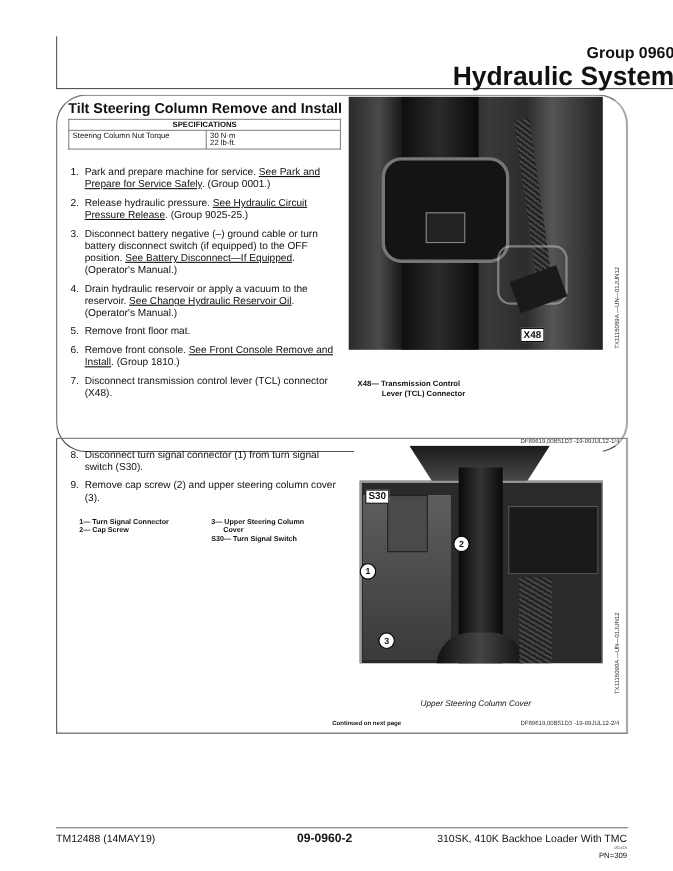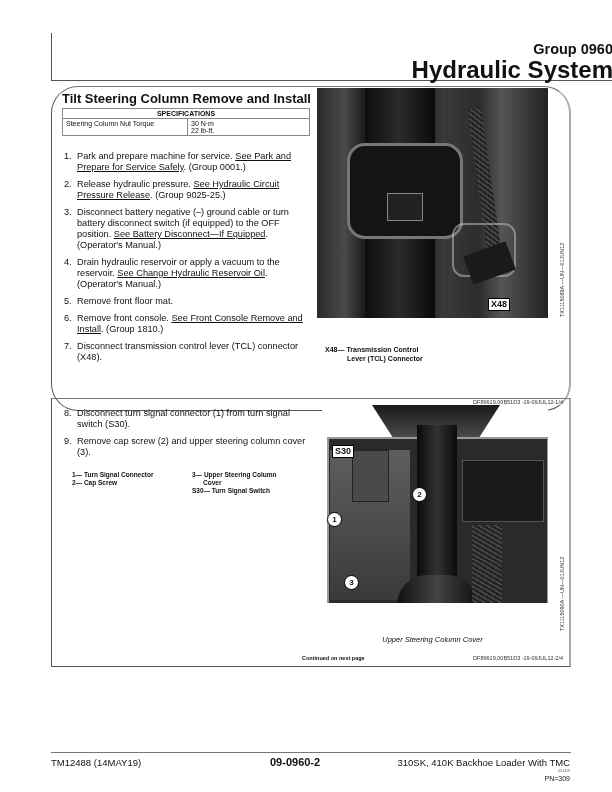--- a/index.html
+++ b/index.html
@@ -63,21 +63,21 @@
     <li><span class="n">7.</span><span>Disconnect transmission control lever (TCL) connector (X48).</span></li>
   </ol>
 
   <div class="photo" style="left:265px; top:1px; width:231px; height:230px; background:linear-gradient(90deg,#2a2a2a 0%,#4a4a4a 12%,#1e1e1e 20%,#151515 40%,#3a3a3a 55%,#2c2c2c 70%,#555 80%,#222 100%);">
     <div style="position:absolute; left:48px; top:0; width:70px; height:230px; background:linear-gradient(90deg,#0e0e0e,#2b2b2b 50%,#0a0a0a);"></div>
     <div style="position:absolute; left:30px; top:55px; width:110px; height:90px; border-radius:18px; background:#141414; border:3px solid #777;"></div>
     <div style="position:absolute; left:70px; top:105px; width:34px; height:26px; background:#222; border:1px solid #888;"></div>
     <div style="position:absolute; left:160px; top:20px; width:14px; height:140px; background:repeating-linear-gradient(45deg,#444 0 2px,#222 2px 4px); transform:rotate(-8deg);"></div>
     <div style="position:absolute; left:135px; top:135px; width:60px; height:50px; border:2px solid #ccc; border-radius:12px; opacity:.5;"></div>
     <div style="position:absolute; left:150px; top:160px; width:45px; height:30px; background:#1a1a1a; transform:rotate(-20deg);"></div>
-    <div class="callout-box" style="left:171px; top:210px;">X48</div>
+    <div class="callout-box" style="left:156px; top:210px;">X48</div>
   </div>
   <div class="vert" style="left:507px; top:230px;">TX1115089A —UN—01JUN12</div>
 
   <div class="legend" style="left:273px; top:259px;">
     <div><span>X48—</span> <span>Transmission Control</span></div>
     <div style="padding-left:22px">Lever (TCL) Connector</div>
   </div>
   <div class="ref" style="right:6px; bottom:5px;">DF89619,00B51D3 -19-09JUL12-1/4</div>
 </div>
 

